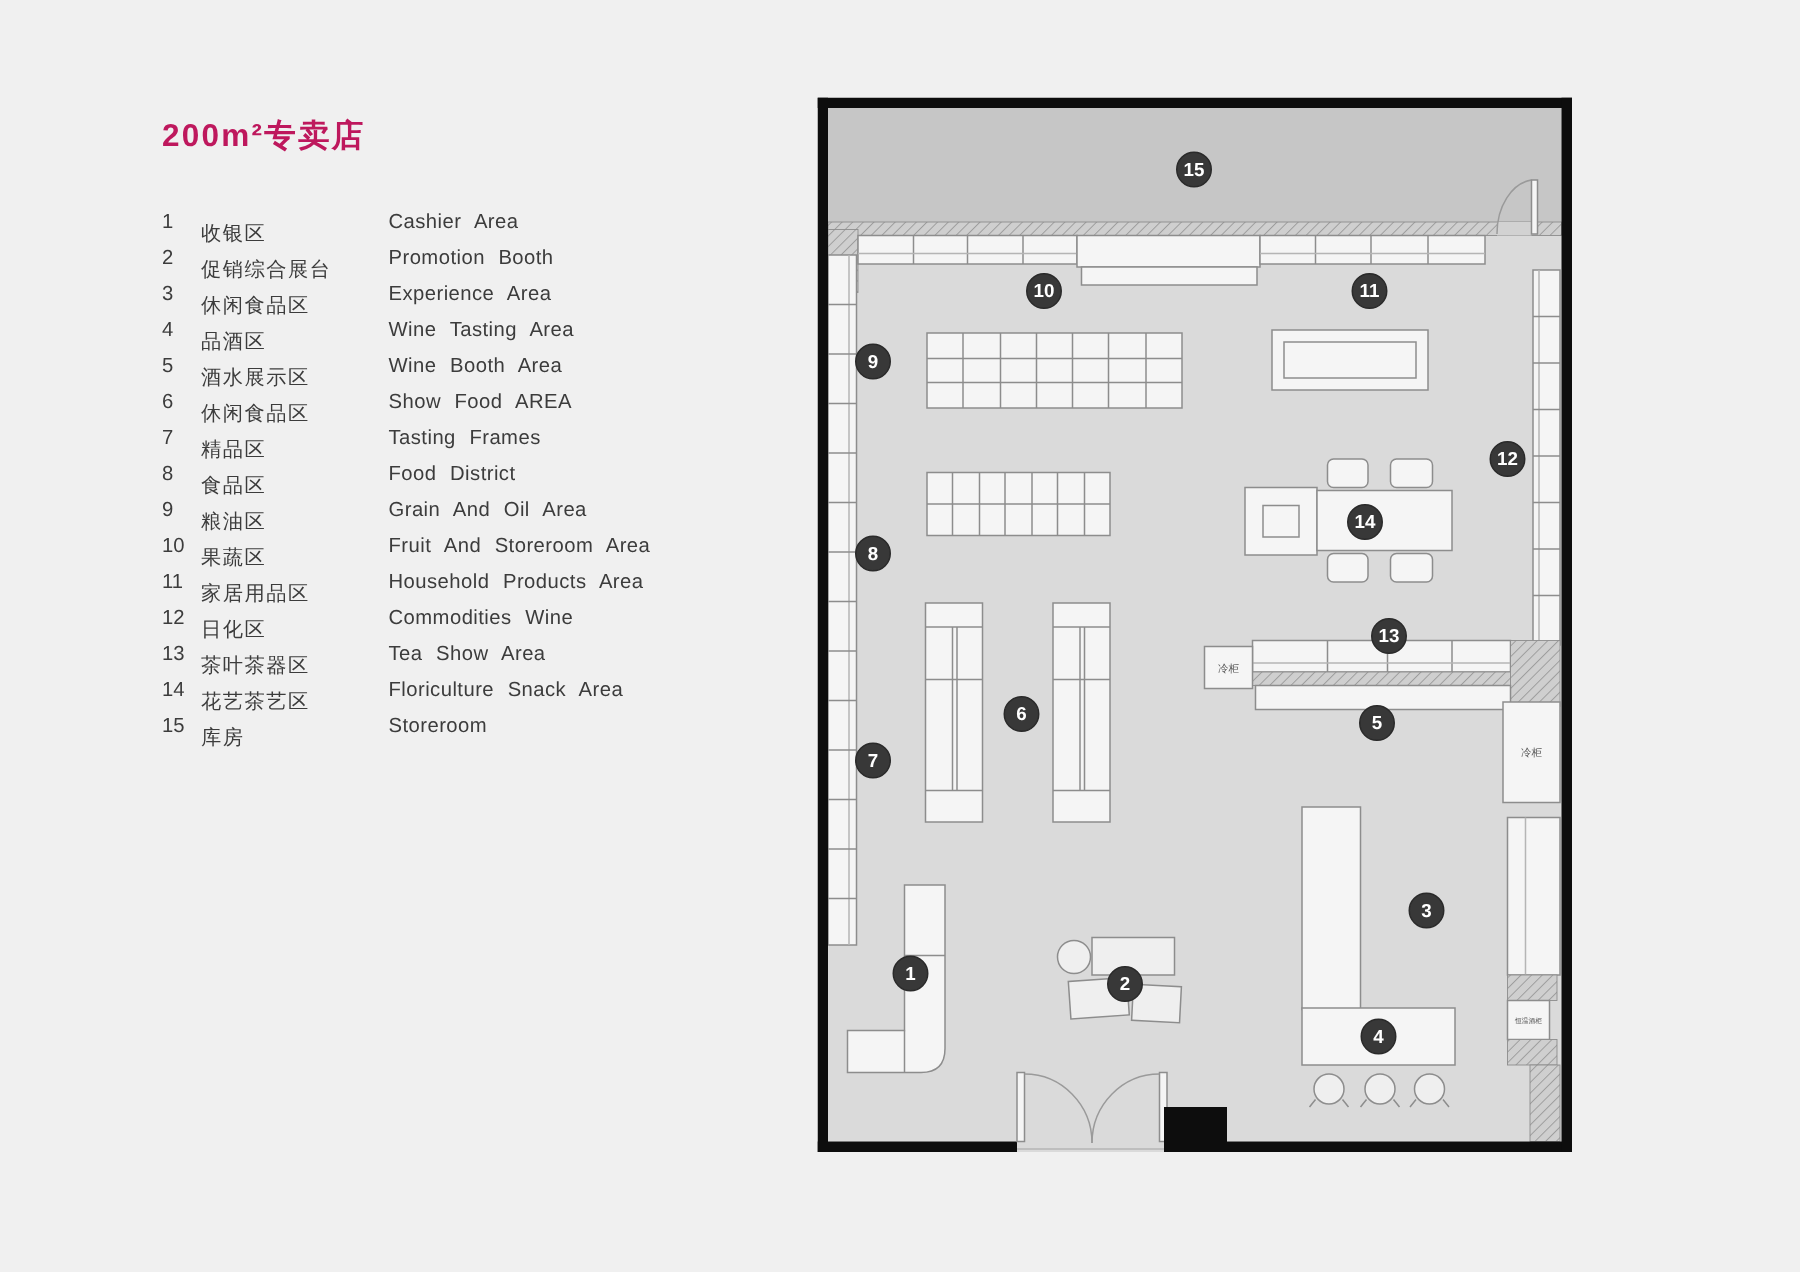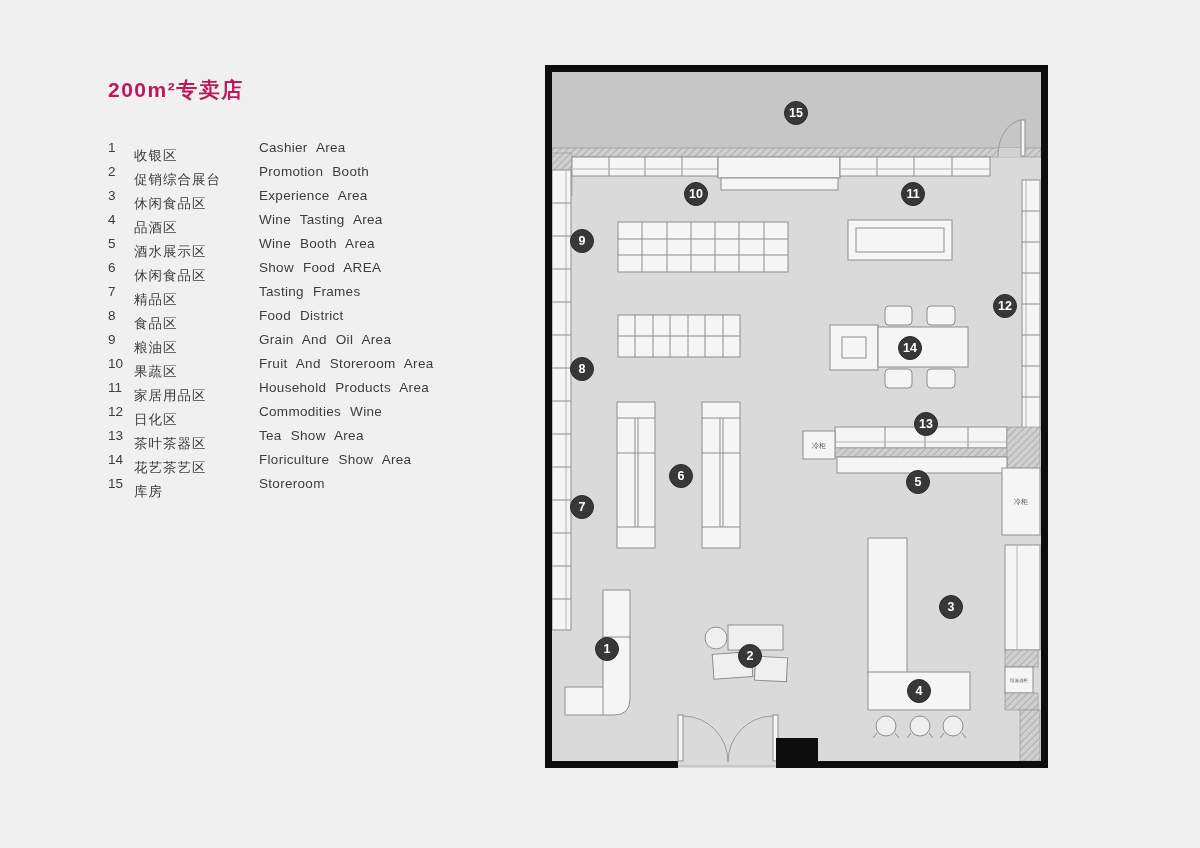--- a/index.html
+++ b/index.html
@@ -103,21 +103,21 @@
       <span class="le">Commodities Wine</span>
     </div>
   <div class="lrow">
       <span class="ln">13</span>
       <span class="lz">茶叶茶器区</span>
       <span class="le">Tea Show Area</span>
     </div>
   <div class="lrow">
       <span class="ln">14</span>
       <span class="lz">花艺茶艺区</span>
-      <span class="le">Floriculture Show Area</span>
+      <span class="le">Floriculture Snack Area</span>
     </div>
   <div class="lrow">
       <span class="ln">15</span>
       <span class="lz">库房</span>
       <span class="le">Storeroom</span>
     </div>
 </div>
 
 <div class="plan">
 <svg width="503" height="703" viewBox="0 0 503 703" xmlns="http://www.w3.org/2000/svg">

